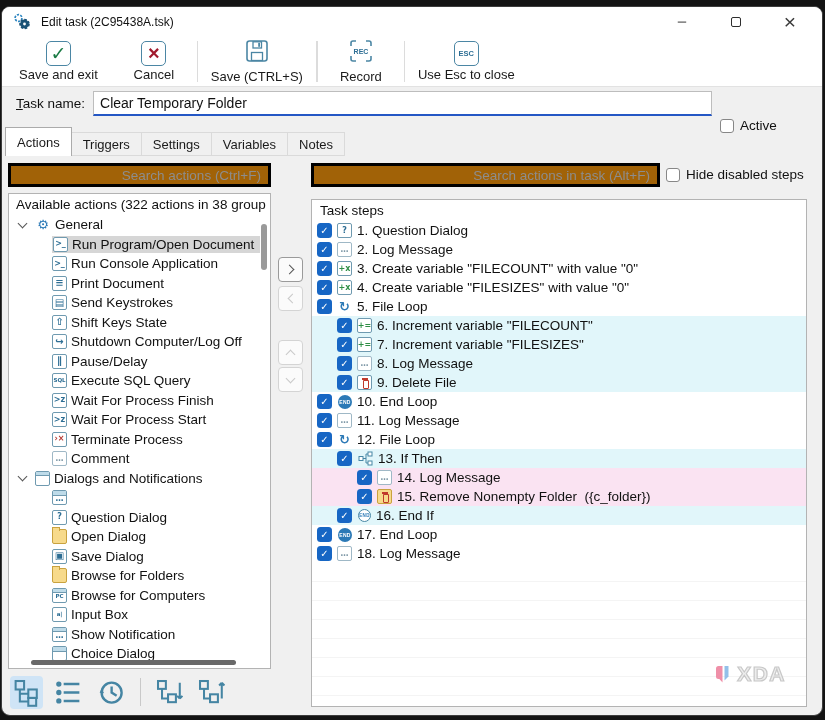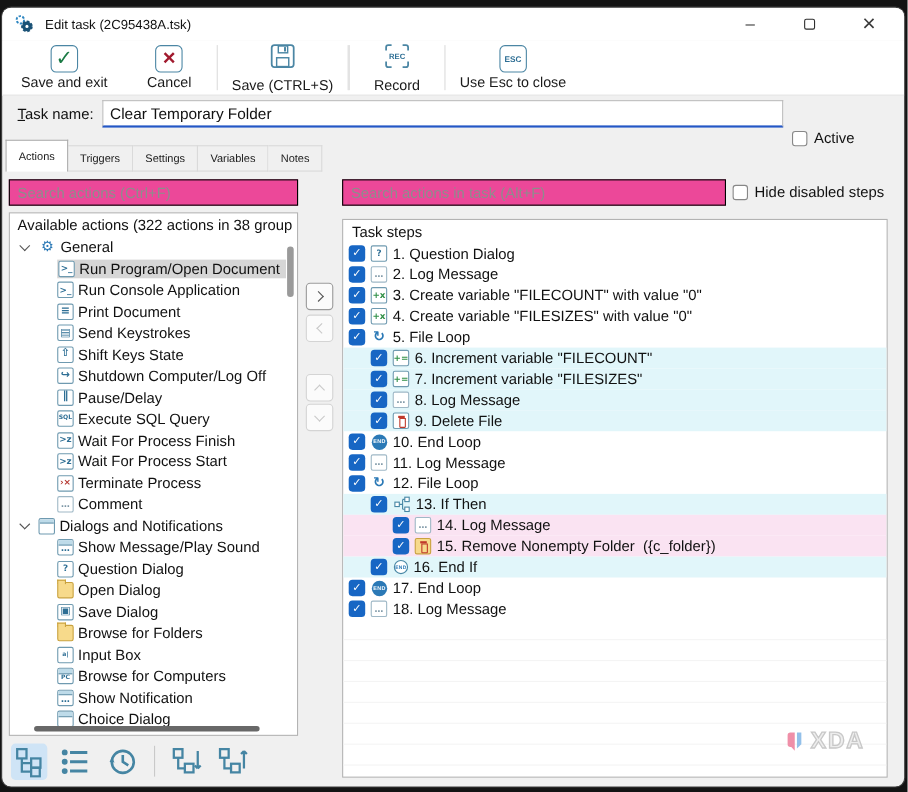--- a/index.html
+++ b/index.html
@@ -40,27 +40,27 @@
   .task-label { font-size:13.5px; color:#111; white-space:nowrap; }
   .task-label .accel { text-decoration:underline; }
   .task-input { flex:1; height:25px; border:1px solid #bdbdbd; border-bottom:2px solid #2457c5;
                 padding:0 6px; font-size:14px; color:#111; background:#fff; outline:none;
                 font-family:"Liberation Sans",sans-serif; }
   .active-wrap { width:88px; display:flex; align-items:center; gap:6px; font-size:13.5px; color:#111;margin-top:45px; }
   .cbx { width:14px; height:14px; border:1px solid #878787; border-radius:3px; background:#fff; flex:none; }
 
   
   .tabs { position:absolute; top:120px; left:3px; display:flex; align-items:flex-end; height:29px; }
-  .tab { height:24px; display:flex; align-items:center; padding:0 11px; font-size:10px; color:#1a1a1a;
+  .tab { height:24px; display:flex; align-items:center; padding:0 11px; font-size:13px; color:#1a1a1a;
          background:#f0f0f0; border:1px solid #dadada; border-left:none; white-space:nowrap; }
   .tab.active { height:29px; background:#fff; border:1px solid #ababab; border-bottom:none; z-index:2; }
 
   
-  .search-input { width:100%; height:24px; border:1px solid #000000; background:#ec4899; font-size:13.5px;
-                  padding:0 7px; color:#111; outline:none; font-family:"Liberation Sans",sans-serif; }
+  .search-input { width:100%; height:24px; border:3px solid #000000; background:#a16207; font-size:13.5px;
+                  padding:0 7px; color:#111; outline:none; font-family:"Liberation Sans",sans-serif;text-align:right; }
   .search-input::placeholder { color:#8d8d8d; opacity:1; }
   .lsearch { position:absolute; top:156px; left:6px; width:263px; }
   .rsearch { position:absolute; top:156px; left:309px; width:349px; }
   .hide-wrap { position:absolute; left:664px; top:160px; display:flex; align-items:center; gap:6px;
                font-size:13.5px; color:#111; white-space:nowrap; }
 
   
   .ic { display:inline-flex; align-items:center; justify-content:center; width:15px; height:15px;
         border:1px solid #6f9ab0; background:#fff; border-radius:2px; font-size:8px; line-height:1;
         color:#2d6e94; font-weight:bold; flex:none; font-family:"DejaVu Sans",sans-serif; }
@@ -284,45 +284,44 @@
       <span class="tlabel">Comment</span>
     </div>
 
     <div class="trow group">
       <span class="chev"></span>
       <span class="ic winic"></span>
       <span class="tlabel">Dialogs and Notifications</span>
     </div>
     <div class="trow item">
       <span class="ic winic">…</span>
-      <span class="tlabel">Show Message/Play Sound</span>
     </div>
     <div class="trow item">
       <span class="ic">?</span>
       <span class="tlabel">Question Dialog</span>
     </div>
     <div class="trow item">
       <span class="ic folderic"></span>
       <span class="tlabel">Open Dialog</span>
     </div>
     <div class="trow item">
       <span class="ic sym">▣</span>
       <span class="tlabel">Save Dialog</span>
     </div>
     <div class="trow item">
       <span class="ic folderic"></span>
       <span class="tlabel">Browse for Folders</span>
     </div>
     <div class="trow item">
+      <span class="ic winic f5">PC</span>
+      <span class="tlabel">Browse for Computers</span>
+    </div>
+    <div class="trow item">
       <span class="ic f5">a|</span>
       <span class="tlabel">Input Box</span>
-    </div>
-    <div class="trow item">
-      <span class="ic winic f5">PC</span>
-      <span class="tlabel">Browse for Computers</span>
     </div>
     <div class="trow item">
       <span class="ic winic">…</span>
       <span class="tlabel">Show Notification</span>
     </div>
     <div class="trow item">
       <span class="ic winic"></span>
       <span class="tlabel">Choice Dialog</span>
     </div>
 

